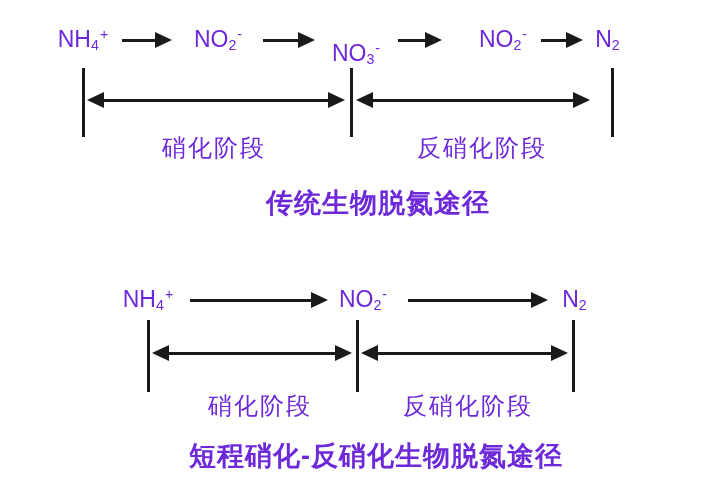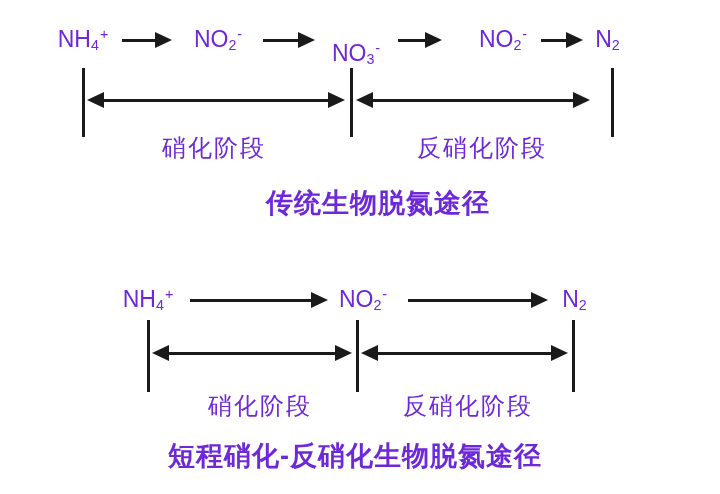--- a/index.html
+++ b/index.html
@@ -123,16 +123,16 @@
     <div class="vtick" style="left:147px;top:320px;height:72px;"></div>
     <div class="vtick" style="left:356px;top:320px;height:72px;"></div>
     <div class="vtick" style="left:572px;top:320px;height:72px;"></div>
 
     <div class="hline head-l head-r" style="left:168px;top:352px;width:168px;"></div>
     <div class="hline head-l head-r" style="left:377px;top:352px;width:175px;"></div>
 
     <div class="stage-label" style="left:260px;top:394px;">硝化阶段</div>
     <div class="stage-label" style="left:468px;top:394px;">反硝化阶段</div>
 
-    <div class="diagram-title" style="left:355px;top:441px;">短程硝化-反硝化生物脱氮途径</div>
+    <div class="diagram-title" style="left:376px;top:441px;">短程硝化-反硝化生物脱氮途径</div>
   </div>
 
 </div>
 
 </body></html>

